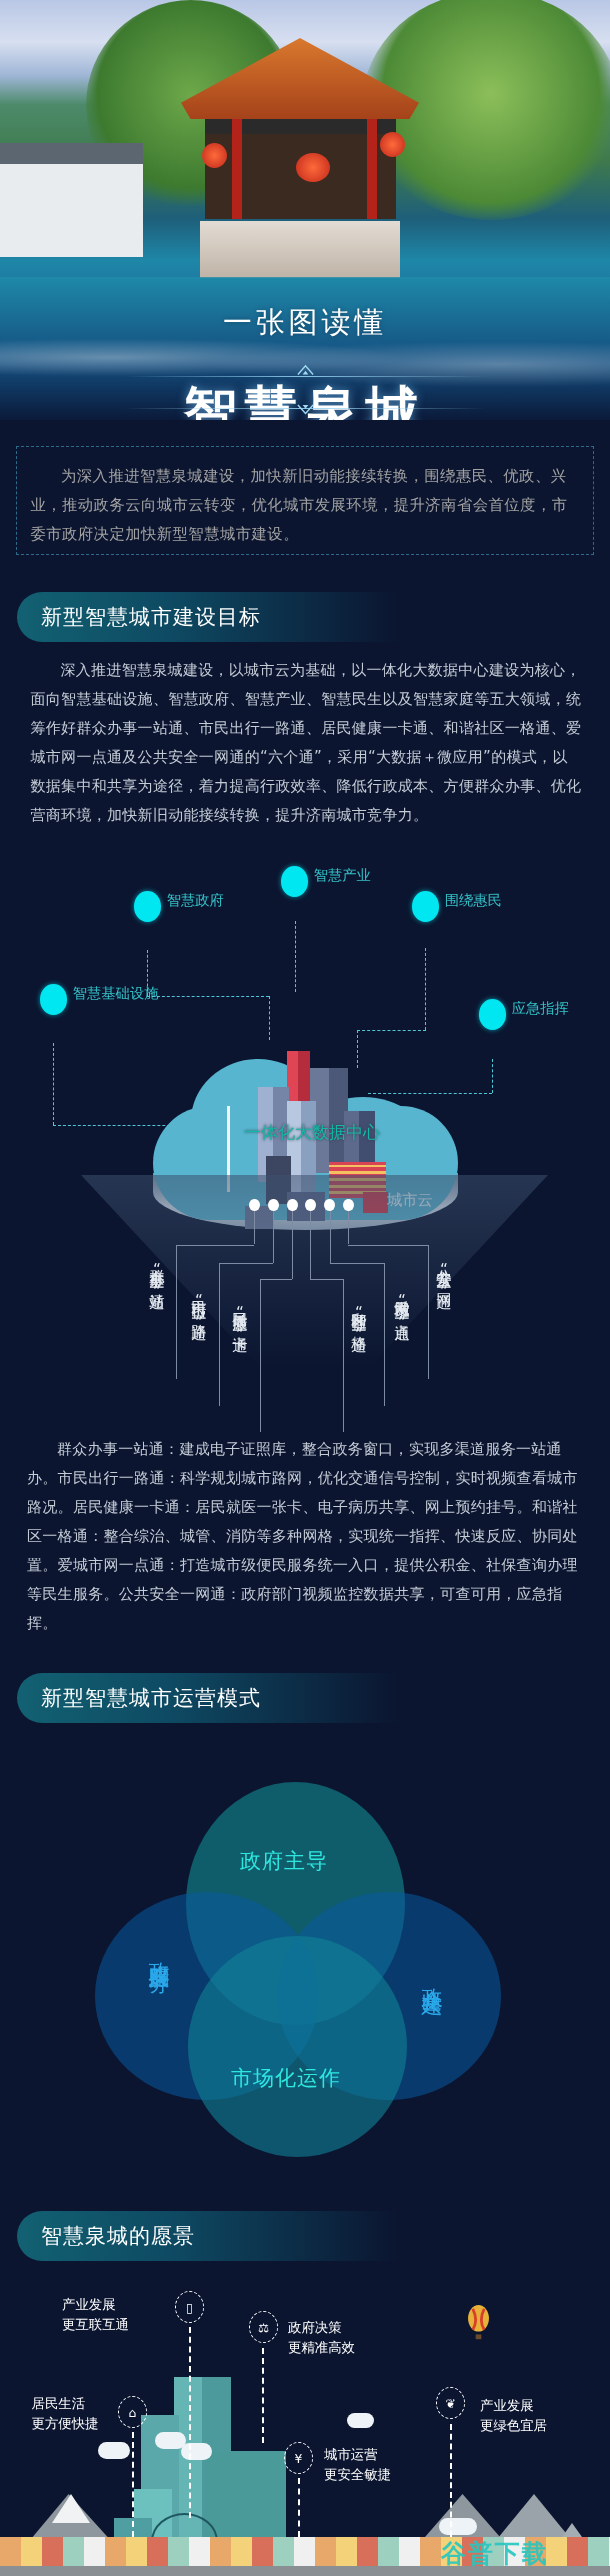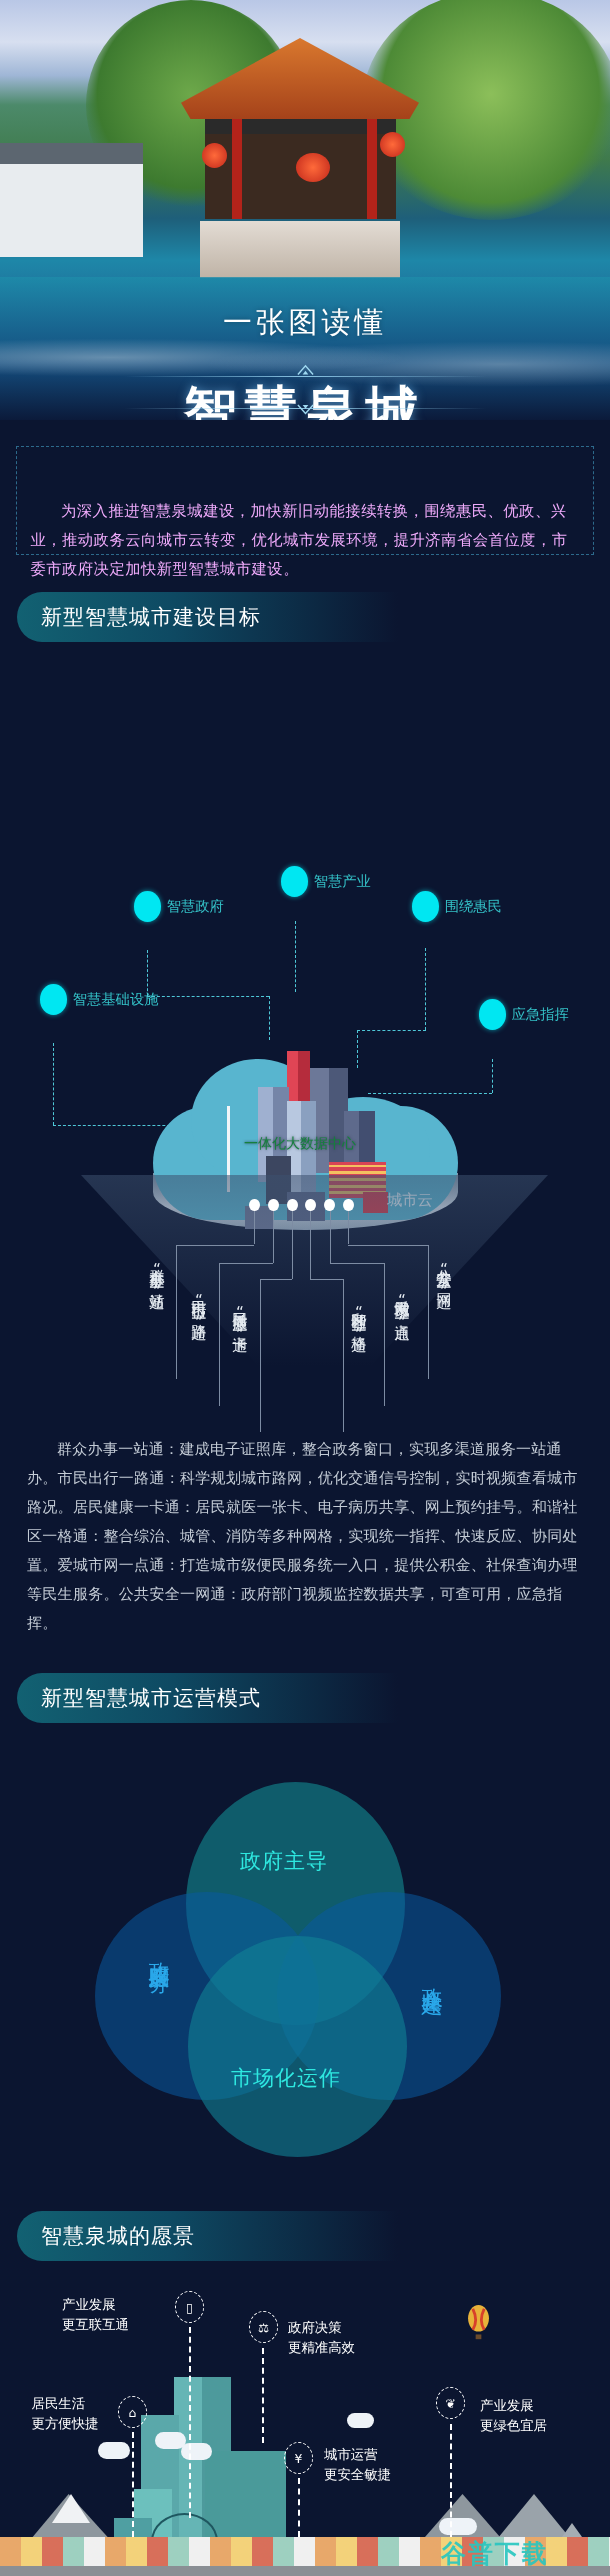--- a/index.html
+++ b/index.html
@@ -21,42 +21,42 @@
   .hero .water { position: absolute; left: 0; top: 277px; width: 610px; height: 143px; background: linear-gradient(180deg, rgba(30,140,170,0.8), rgba(20,80,130,0.9) 60%, rgba(11,26,58,1)); }
   .hero .foam { position: absolute; left: -19px; top: 324px; width: 649px; height: 67px; background: radial-gradient(ellipse at 20% 50%, rgba(255,255,255,0.35), rgba(255,255,255,0) 40%), radial-gradient(ellipse at 80% 60%, rgba(255,255,255,0.3), rgba(255,255,255,0) 40%); }
 
   .hero-sub { position: absolute; left: 0; top: 303px; width: 610px; text-align: center; font-size: 29px; font-weight: 300; color: #ffffff; letter-spacing: 3.8px; text-shadow: 0 0 5.7px rgba(0,0,0,0.3); }
   .hero-title { position: absolute; left: 0; top: 381px; width: 610px; text-align: center; font-size: 53px; font-weight: bold; color: #ffffff; letter-spacing: 7.6px; text-shadow: 0 0 9.5px rgba(120,200,255,0.6); }
   .hero-line { position: absolute; left: 124px; width: 362px; height: 1px; background: linear-gradient(90deg, rgba(150,210,240,0), rgba(150,210,240,0.9), rgba(150,210,240,0)); }
   .hero-chev { position: absolute; left: 296px; width: 19px; height: 11.4px; }
 
   
   .intro-box { position: absolute; left: 16px; top: 446px; width: 578px; height: 109px; border: 1px dashed #2d6a8c; padding: 15.3px 13.4px 0 13.4px; }
-  .intro-text { font-size: 15.3px; line-height: 29px; color: #f0abfc; text-indent: 2em; letter-spacing: 0.5px; margin-top: 35px; }
+  .intro-text { font-size: 15.3px; line-height: 29px; color: #a3a3a3; text-indent: 2em; letter-spacing: 0.5px; }
 
   
   .sec-head { position: absolute; left: 17px; width: 381px; height: 50px; border-radius: 25px 0 0 25px; background: linear-gradient(90deg, #126172 0%, #0e4a63 40%, #0b1530 100%); }
   .sec-head span { position: absolute; left: 24px; top: 11.4px; font-size: 21px; color: #ffffff; letter-spacing: 1px; text-align: center; }
 
   .body-text { position: absolute; left: 30.5px; width: 551px; font-size: 15px; line-height: 29px; color: #c4ccd6; text-indent: 2em; letter-spacing: 0.3px; }
 
   
-  .node { position: absolute; display: flex; align-items: center; }
+  .node { position: absolute; display: flex; }
   .node .dot { width: 27px; height: 30.5px; border-radius: 50%; background: #00e7f2; box-shadow: 0 0 5.7px rgba(0,231,242,0.6); }
   .node .lbl { margin-left: 5.7px; font-size: 14.3px; color: #34c2c8; }
   .dash-v { position: absolute; width: 0; border-left: 1.4px dashed #4fc8d8; }
   .dash-h { position: absolute; height: 0; border-top: 1.4px dashed #4fc8d8; }
 
   .cloud { position: absolute; left: 153px; top: 1049px; width: 305px; height: 191px; }
   .cloud-base { position: absolute; left: 0; top: 124px; width: 305px; height: 57px; border-radius: 0 0 153px 153px / 0 0 38px 38px; background: linear-gradient(180deg, #7e94a8, #dfe8f0 60%, #9fb1c2); }
   .cloud-body { position: absolute; left: 0; top: 57px; width: 305px; height: 114px; border-radius: 57px; background: #58b5cf; }
   .cloud-bump1 { position: absolute; left: 38px; top: 9.5px; width: 134px; height: 124px; border-radius: 50%; background: #58b5cf; }
   .cloud-bump2 { position: absolute; left: 143px; top: 48px; width: 134px; height: 105px; border-radius: 50%; background: #58b5cf; }
   .bldg { position: absolute; }
-  .cloud-center-label { position: absolute; left: 91px; top: 86px; font-size: 14px; color: #15803d; text-shadow: 0 0 2.9px #2a3a4a; white-space: nowrap; }
+  .cloud-center-label { position: absolute; left: 91px; top: 72px; font-size: 17px; color: #14b8a6; text-shadow: 0 0 2.9px #2a3a4a; white-space: nowrap; }
   .cloud-label { position: absolute; left: 234px; top: 141px; font-size: 15.3px; color: #eaf6fb; }
 
   .beam { position: absolute; left: 81px; top: 1175px; width: 467px; height: 191px; background: linear-gradient(180deg, rgba(60,80,110,0.55), rgba(20,35,65,0)); clip-path: polygon(0 0, 100% 0, 62% 100%, 38% 100%); }
   .conn-dot { position: absolute; width: 10.5px; height: 12.4px; border-radius: 50%; background: #ffffff; }
   .conn-line { position: absolute; background: #7d8ca3; }
   .vlabel { position: absolute; font-size: 15.3px; line-height: 18px; color: #e6ecf2; writing-mode: vertical-rl; text-orientation: upright; letter-spacing: 1px; }
 
   
   .circle { position: absolute; border-radius: 50%; }
   .venn-lbl { position: absolute; font-size: 21px; color: #2ee8e0; letter-spacing: 1px; }
@@ -104,20 +104,21 @@
     <polygon points="7,1 10,5 13,1" fill="#9fd8f0"></polygon>
   </svg>
 
   <div class="intro-box">
     <p class="intro-text">为深入推进智慧泉城建设，加快新旧动能接续转换，围绕惠民、优政、兴业，推动政务云向城市云转变，优化城市发展环境，提升济南省会首位度，市委市政府决定加快新型智慧城市建设。</p>
   </div>
 
   <div class="sec-head" style="top:592px">
     <span>新型智慧城市建设目标</span>
   </div>
+  <p class="body-text" style="top:656px">深入推进智慧泉城建设，以城市云为基础，以一体化大数据中心建设为核心，面向智慧基础设施、智慧政府、智慧产业、智慧民生以及智慧家庭等五大领域，统筹作好群众办事一站通、市民出行一路通、居民健康一卡通、和谐社区一格通、爱城市网一点通及公共安全一网通的“六个通”，采用“大数据＋微应用”的模式，以数据集中和共享为途径，着力提高行政效率、降低行政成本、方便群众办事、优化营商环境，加快新旧动能接续转换，提升济南城市竞争力。</p>
 
   <div class="node" style="left:134px;top:891px">
     <div class="dot"></div>
     <div class="lbl">智慧政府</div>
   </div>
   <div class="node" style="left:281px;top:866px">
     <div class="dot"></div>
     <div class="lbl">智慧产业</div>
   </div>
   <div class="node" style="left:412px;top:891px">

